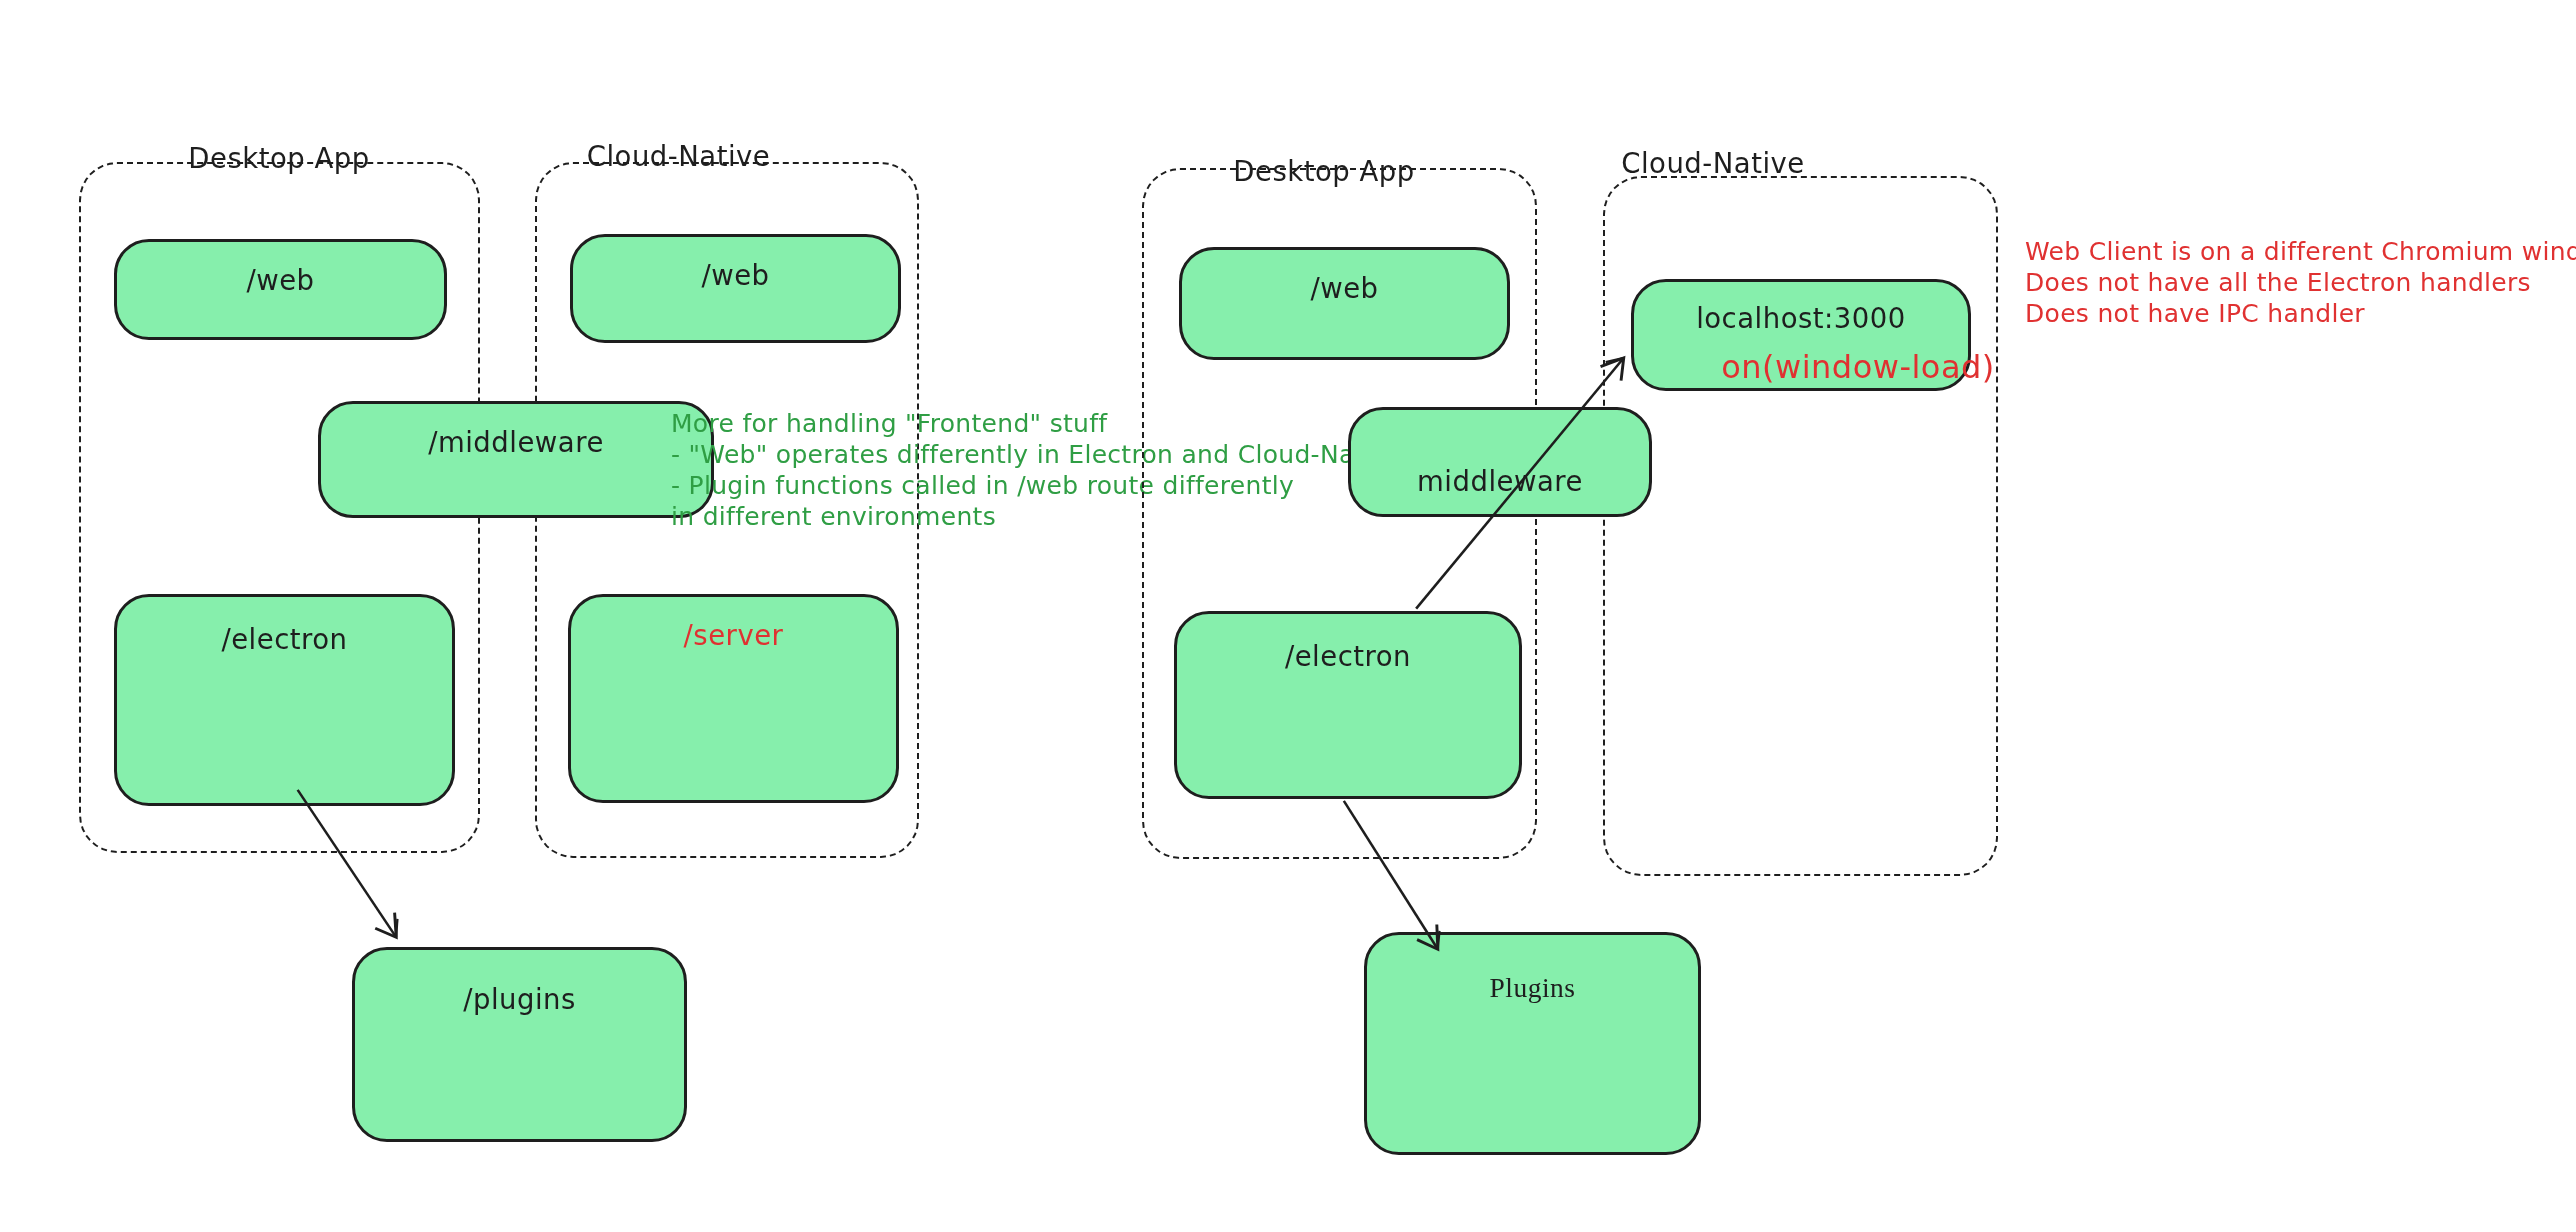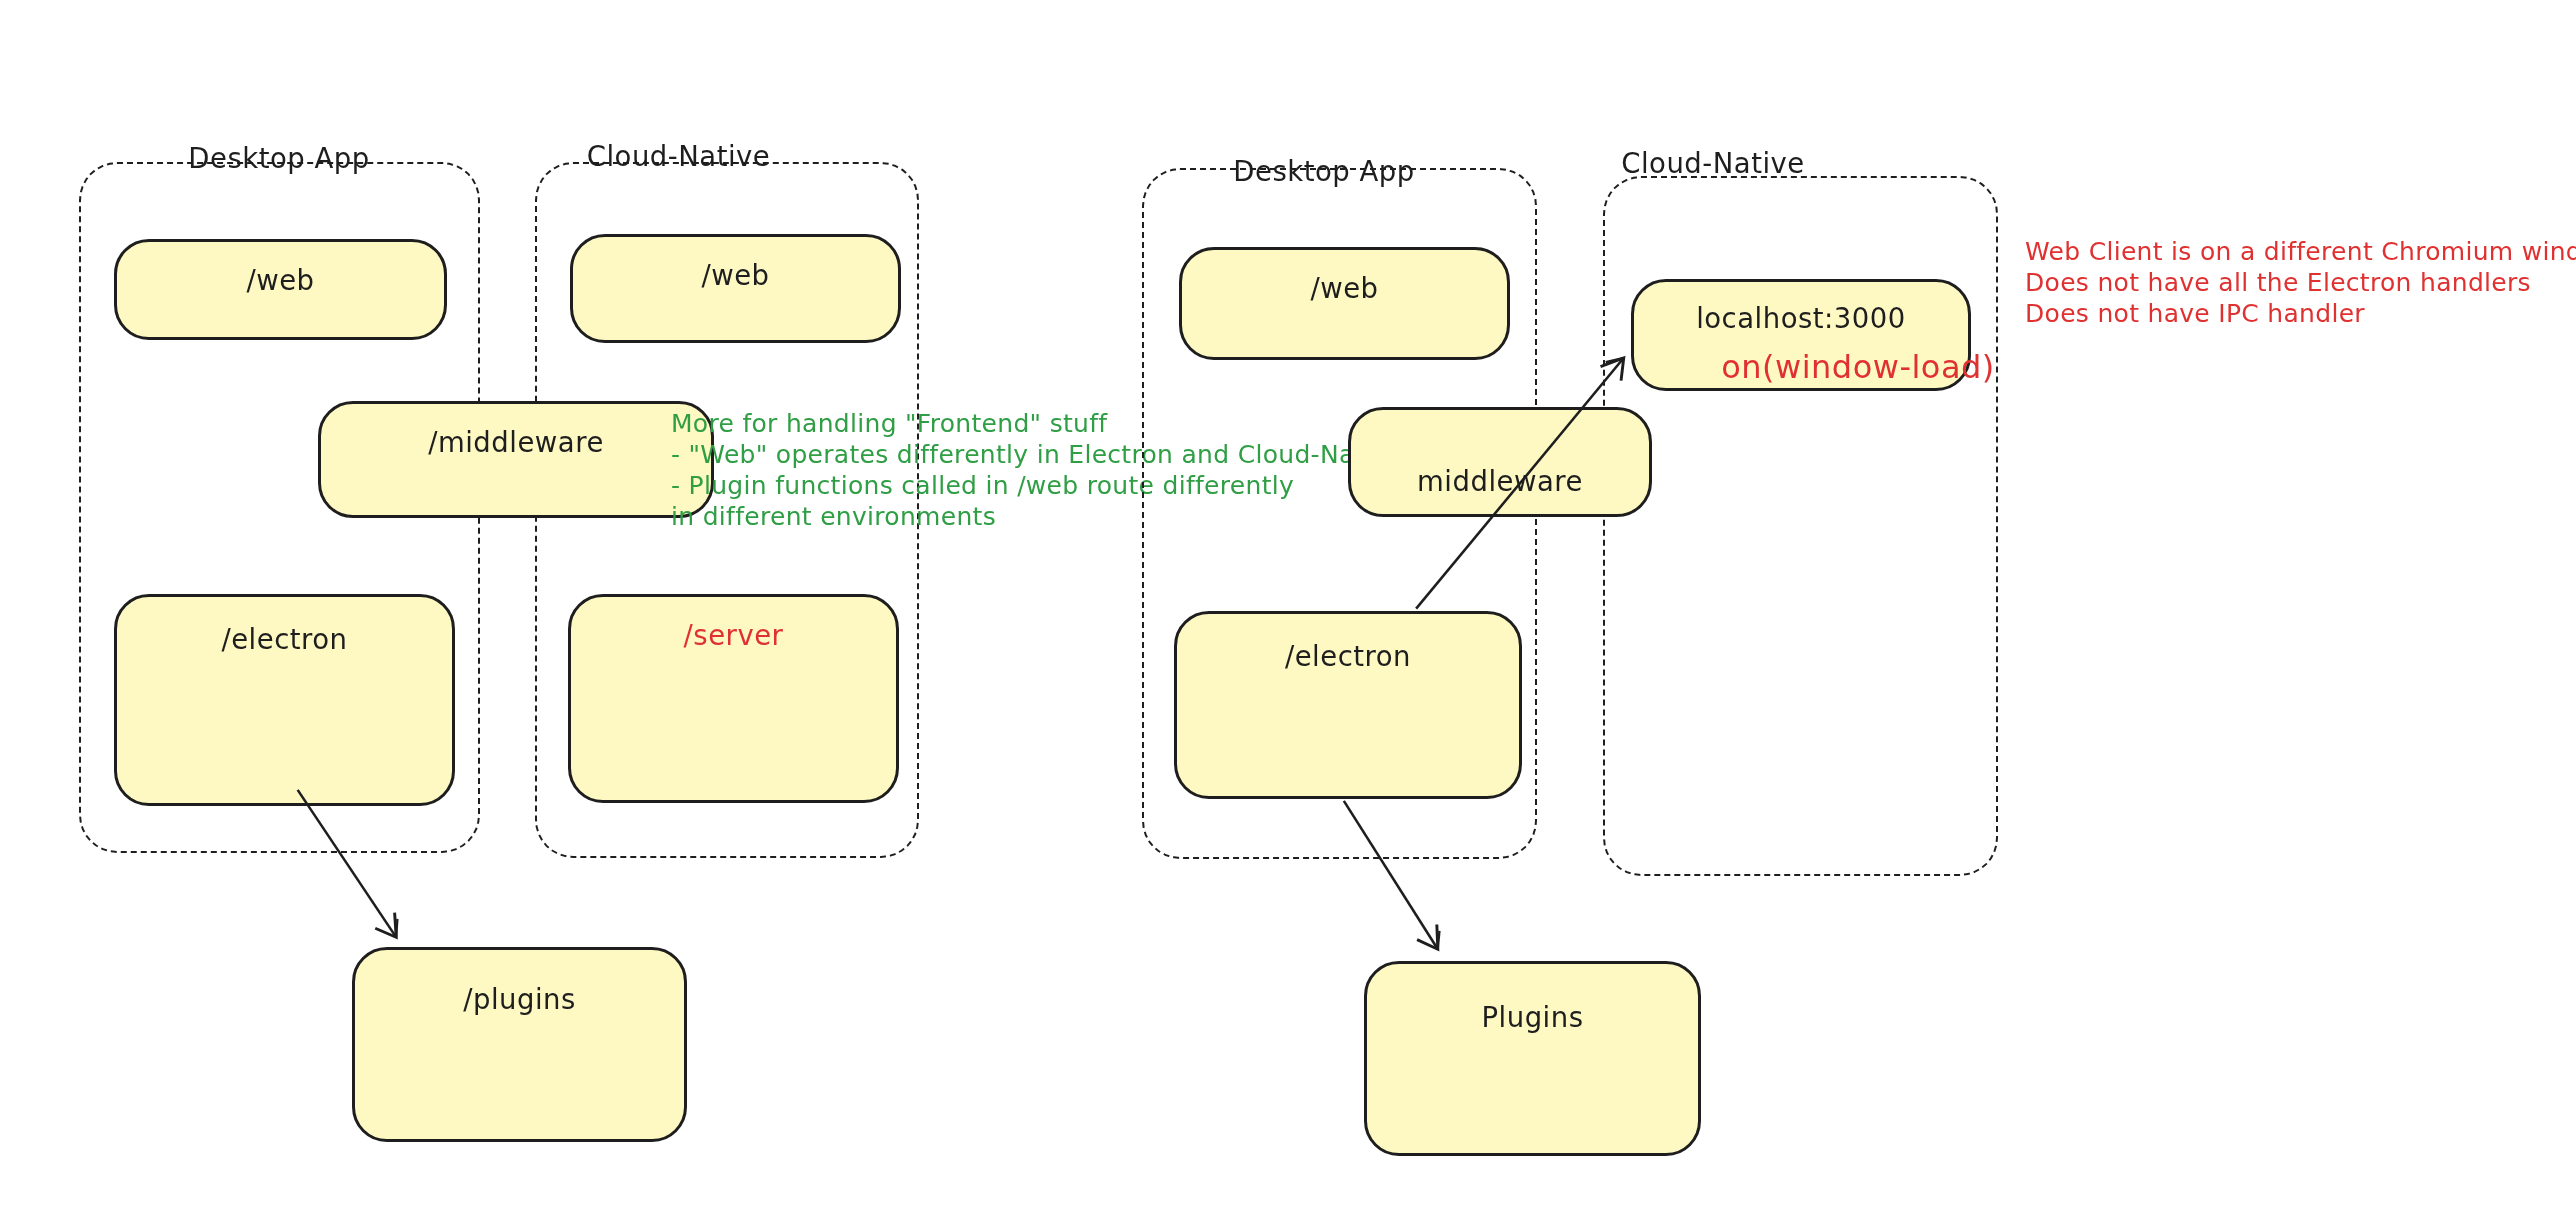--- a/index.html
+++ b/index.html
@@ -22,21 +22,21 @@
     position:absolute;
     border:3.2px solid #1e1e1e;
     border-radius:35px;
     box-sizing:border-box;
     display:flex;
     justify-content:center;
     align-items:flex-start;
     padding-top:22px;
     font-size:27.5px;
     letter-spacing:0.5px;
-    background:#fef9c3;
+    background:#86efac;
   }
   .node.col{
     flex-direction:column;
     align-items:center;
     padding-top:18.3px;
   }
   .zone-label{
     position:absolute;
     font-size:27.5px;
     letter-spacing:0.5px;
@@ -122,21 +122,21 @@
   </div>
 
   <div class="node" style="left:1348px;top:407px;width:304px;height:110px;padding-top:37px;align-items:center;">
     <span>middleware</span>
   </div>
 
   <div class="node" style="left:1174px;top:611px;width:348px;height:188px;padding-top:26px;">
     <span>/electron</span>
   </div>
 
-  <div class="node" style="left:1364px;top:961px;width:337px;height:195px;padding-top:37px;">
+  <div class="node" style="left:1364px;top:932px;width:337px;height:223px;padding-top:37px;font-family:Liberation Serif, serif;">
     <span>Plugins</span>
   </div>
 
   <div class="note red" style="left:2025px;top:236px;">
     <div>Web Client is on a different Chromium window</div>
     <div>Does not have all the Electron handlers</div>
     <div>Does not have IPC handler</div>
   </div>
 
   <svg class="arrows" width="2576" height="1232" viewBox="0 0 2814 1346">

